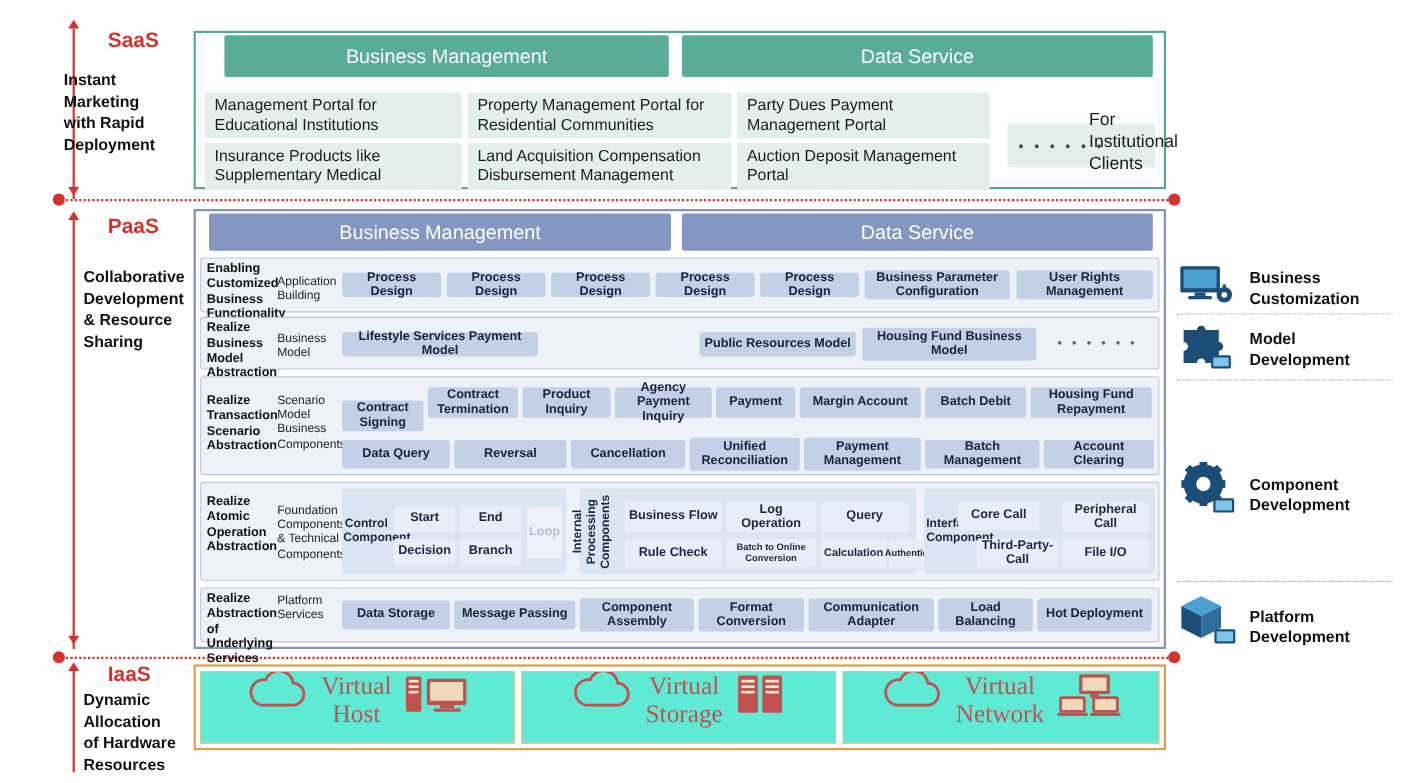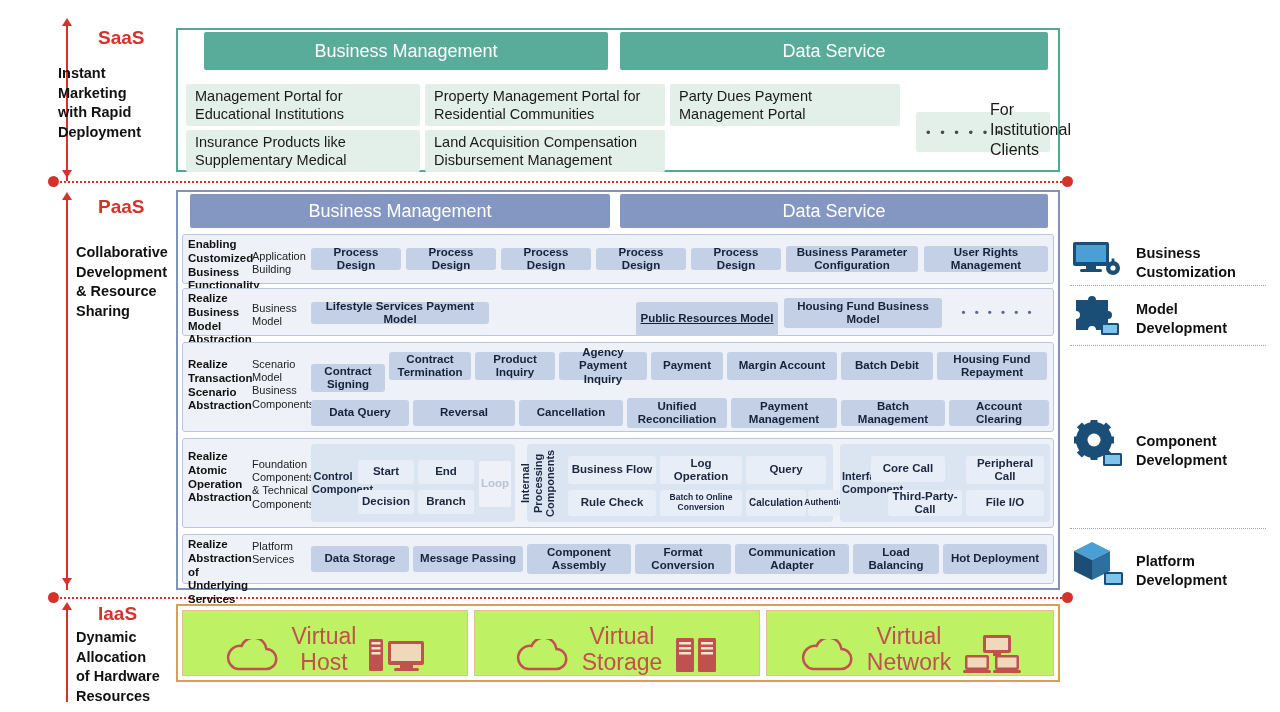--- a/index.html
+++ b/index.html
@@ -175,24 +175,25 @@
   }
 
   
   .iaas-panel {
     position: absolute;
     border: 2px solid #d8a14f;
     background: #ffffff;
   }
   .iaas-cell {
     position: absolute;
-    background: #bef264;
+    background: #5eead4;
     border: 1px solid #e0c18a;
-    display: flex; align-items: flex-end; justify-content: center;
+    display: flex; align-items: flex-start; justify-content: center;
     gap: 12px;
+    font-family: Liberation Serif, serif;
   }
   .iaas-label {
     color: #c0514e;
     font-size: 23px;
     line-height: 1.1;
     text-align: center;
   }
 
   
   .legend-label {
@@ -254,20 +255,21 @@
 
   <div class="saas-panel" style="left:176px; top:28px; width:884px; height:144px;"></div>
   <div class="saas-hdr" style="left:204px; top:32px; width:404px; height:38px;">Business Management</div>
   <div class="saas-hdr" style="left:620px; top:32px; width:428px; height:38px;">Data Service</div>
 
   <div class="saas-cell" style="left:186px; top:84px; width:234px; height:42px;">Management Portal for Educational Institutions</div>
   <div class="saas-cell" style="left:425px; top:84px; width:240px; height:42px;">Property Management Portal for Residential Communities</div>
   <div class="saas-cell" style="left:670px; top:84px; width:230px; height:42px;">Party Dues Payment Management Portal</div>
   <div class="saas-cell" style="left:425px; top:130px; width:240px; height:42px;">Land Acquisition Compensation Disbursement Management</div>
   <div class="saas-cell" style="left:186px; top:130px; width:234px; height:42px;">Insurance Products like Supplementary Medical</div>
+  <div class="saas-cell" style="left:670px; top:130px; width:230px; height:42px;">Auction Deposit Management Portal</div>
 
   <div class="saas-dots" style="left:916px; top:112px; width:134px; height:40px;">• • • • • •</div>
   <div class="saas-inst" style="left:990px; top:100px; width:80px; white-space:pre-line;">For
 Institutional
 Clients</div>
 
   <div class="paas-outer" style="left:176px; top:190px; width:884px; height:400px;"></div>
   <div class="paas-hdr" style="left:190px; top:194px; width:420px; height:34px;">Business Management</div>
   <div class="paas-hdr" style="left:620px; top:194px; width:428px; height:34px;">Data Service</div>
 
@@ -279,21 +281,21 @@
   <div class="chip" style="left:501px; top:248px; width:90px; height:22px;">Process Design</div>
   <div class="chip" style="left:596px; top:248px; width:90px; height:22px;">Process Design</div>
   <div class="chip" style="left:691px; top:248px; width:90px; height:22px;">Process Design</div>
   <div class="chip" style="left:786px; top:246px; width:132px; height:26px;">Business Parameter Configuration</div>
   <div class="chip" style="left:924px; top:246px; width:124px; height:26px;">User Rights Management</div>
 
   <div class="paas-row" style="left:182px; top:288px; width:872px; height:48px;"></div>
   <div class="row-title" style="left:188px; top:292px; width:60px;">Realize Business Model Abstraction</div>
   <div class="row-sub" style="left:252px; top:302px; width:56px;">Business Model</div>
   <div class="chip" style="left:311px; top:302px; width:178px; height:22px;">Lifestyle Services Payment Model</div>
-  <div class="chip" style="left:636px; top:302px; width:142px; height:34px;text-decoration:underline;">Public Resources Model</div>
+  <div class="chip" style="left:636px; top:302px; width:142px; height:22px;">Public Resources Model</div>
   <div class="chip" style="left:784px; top:298px; width:158px; height:30px;">Housing Fund Business Model</div>
   <div class="chip dots" style="left:948px; top:302px; width:100px; height:22px;">• • • • • •</div>
 
   <div class="paas-row" style="left:182px; top:342px; width:872px; height:90px;"></div>
   <div class="row-title" style="left:188px; top:358px; width:62px;">Realize Transaction Scenario Abstraction</div>
   <div class="row-sub" style="left:252px; top:358px; width:58px;">Scenario Model Business Components</div>
 
   <div class="chip" style="left:311px; top:352px; width:74px; height:28px;margin-top:12px;">Contract Signing</div>
   <div class="chip" style="left:389px; top:352px; width:82px; height:28px;">Contract Termination</div>
   <div class="chip" style="left:475px; top:352px; width:80px; height:28px;">Product Inquiry</div>

